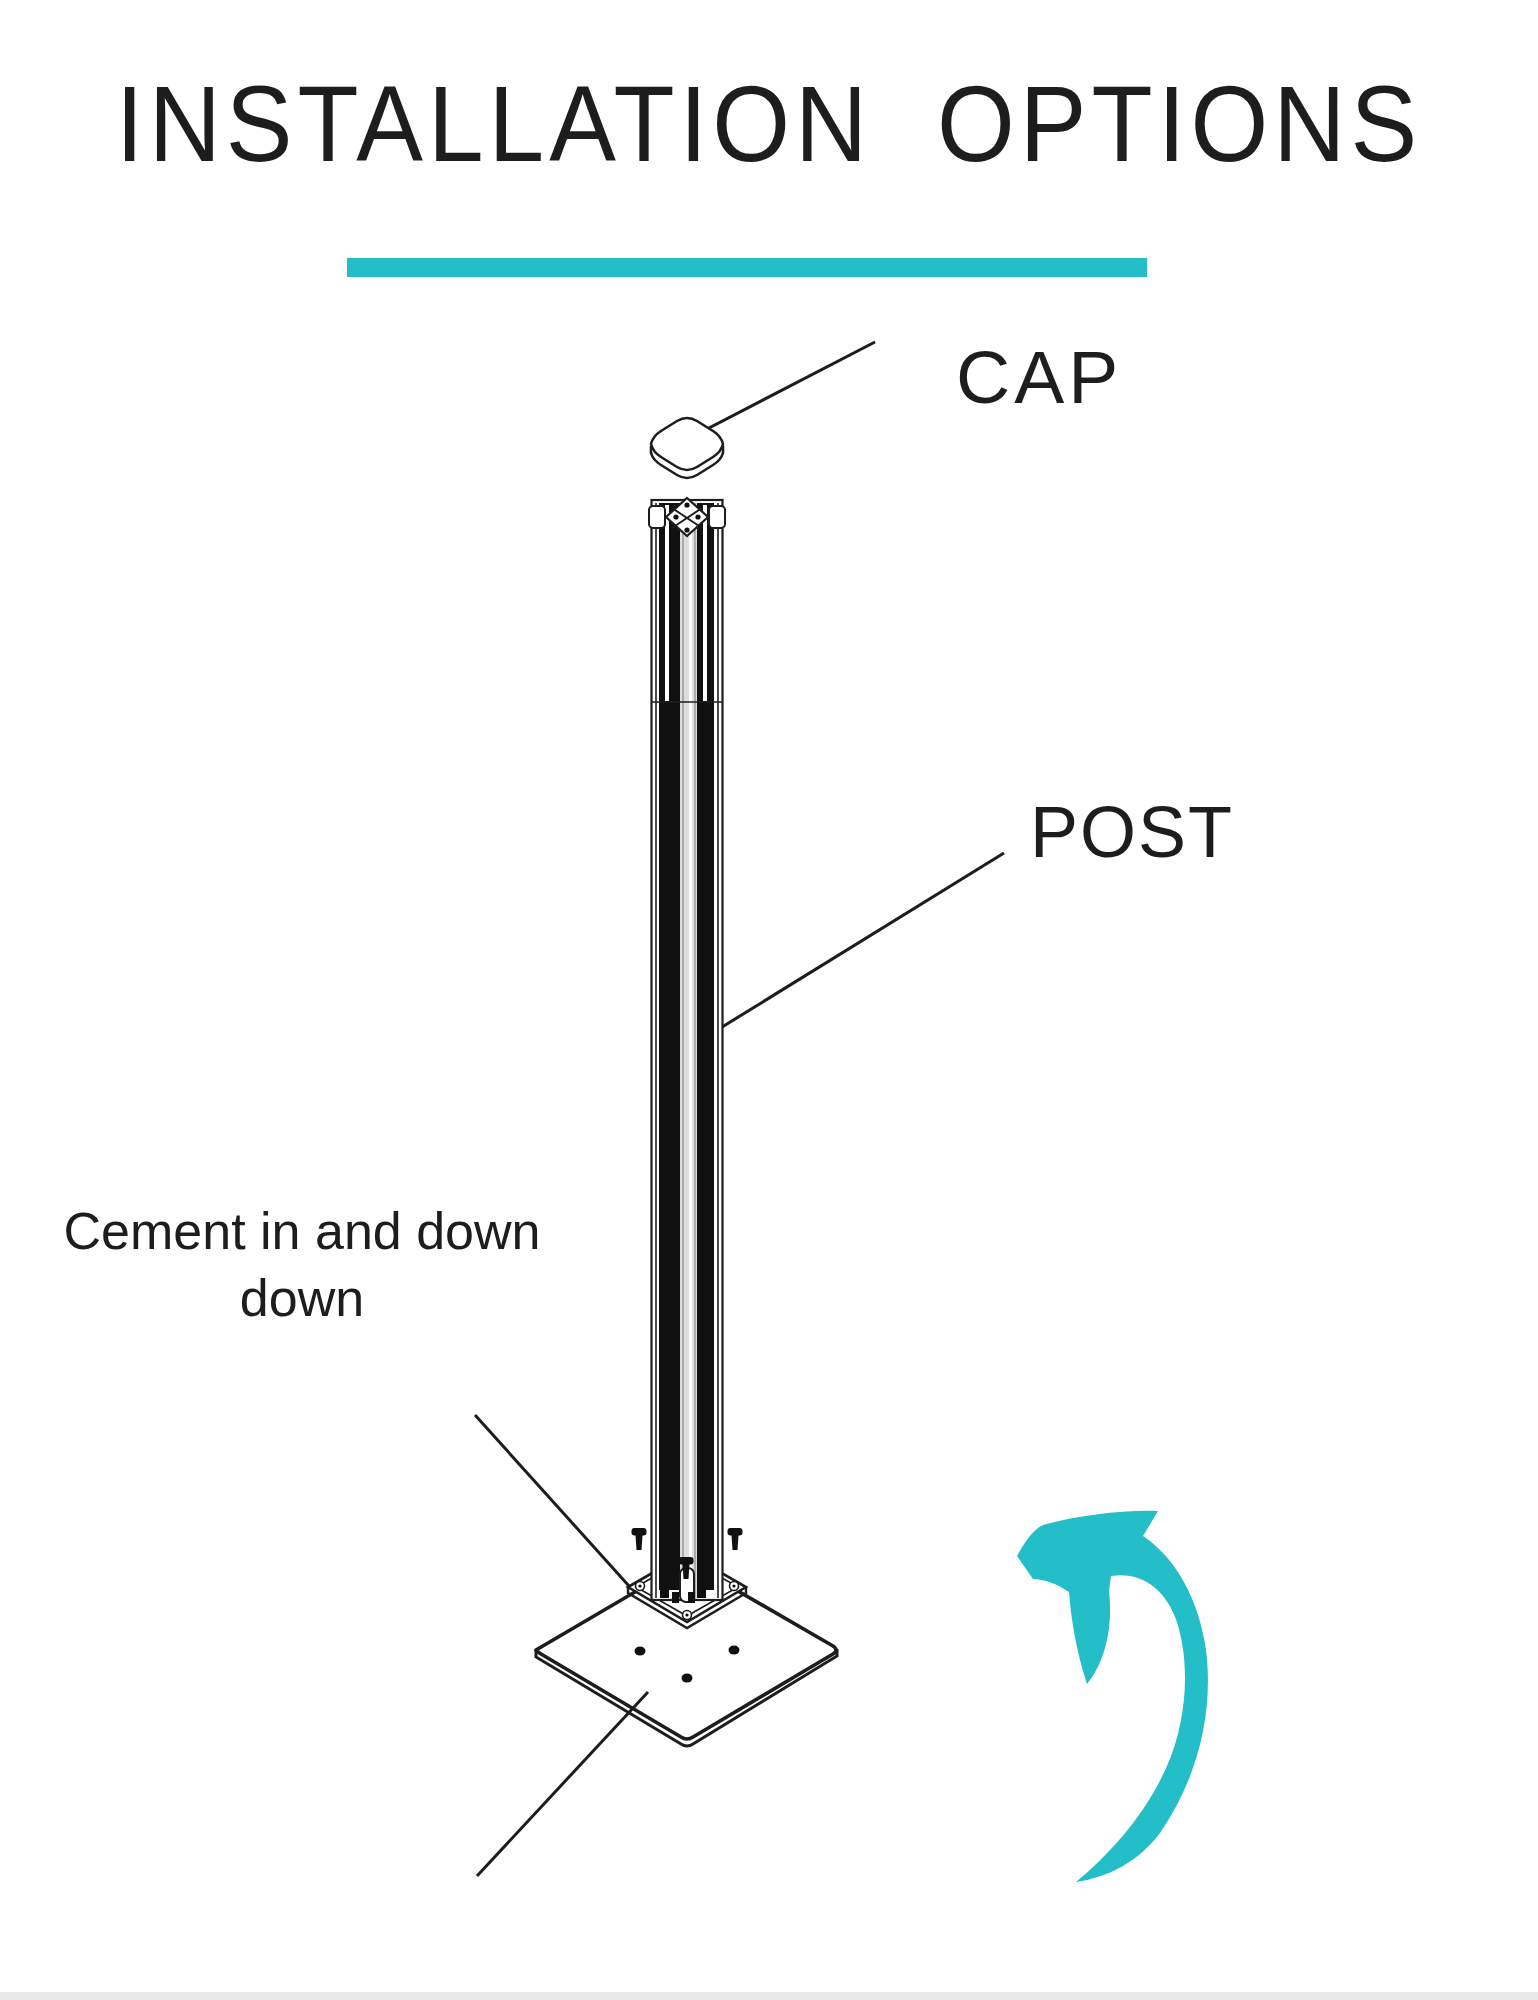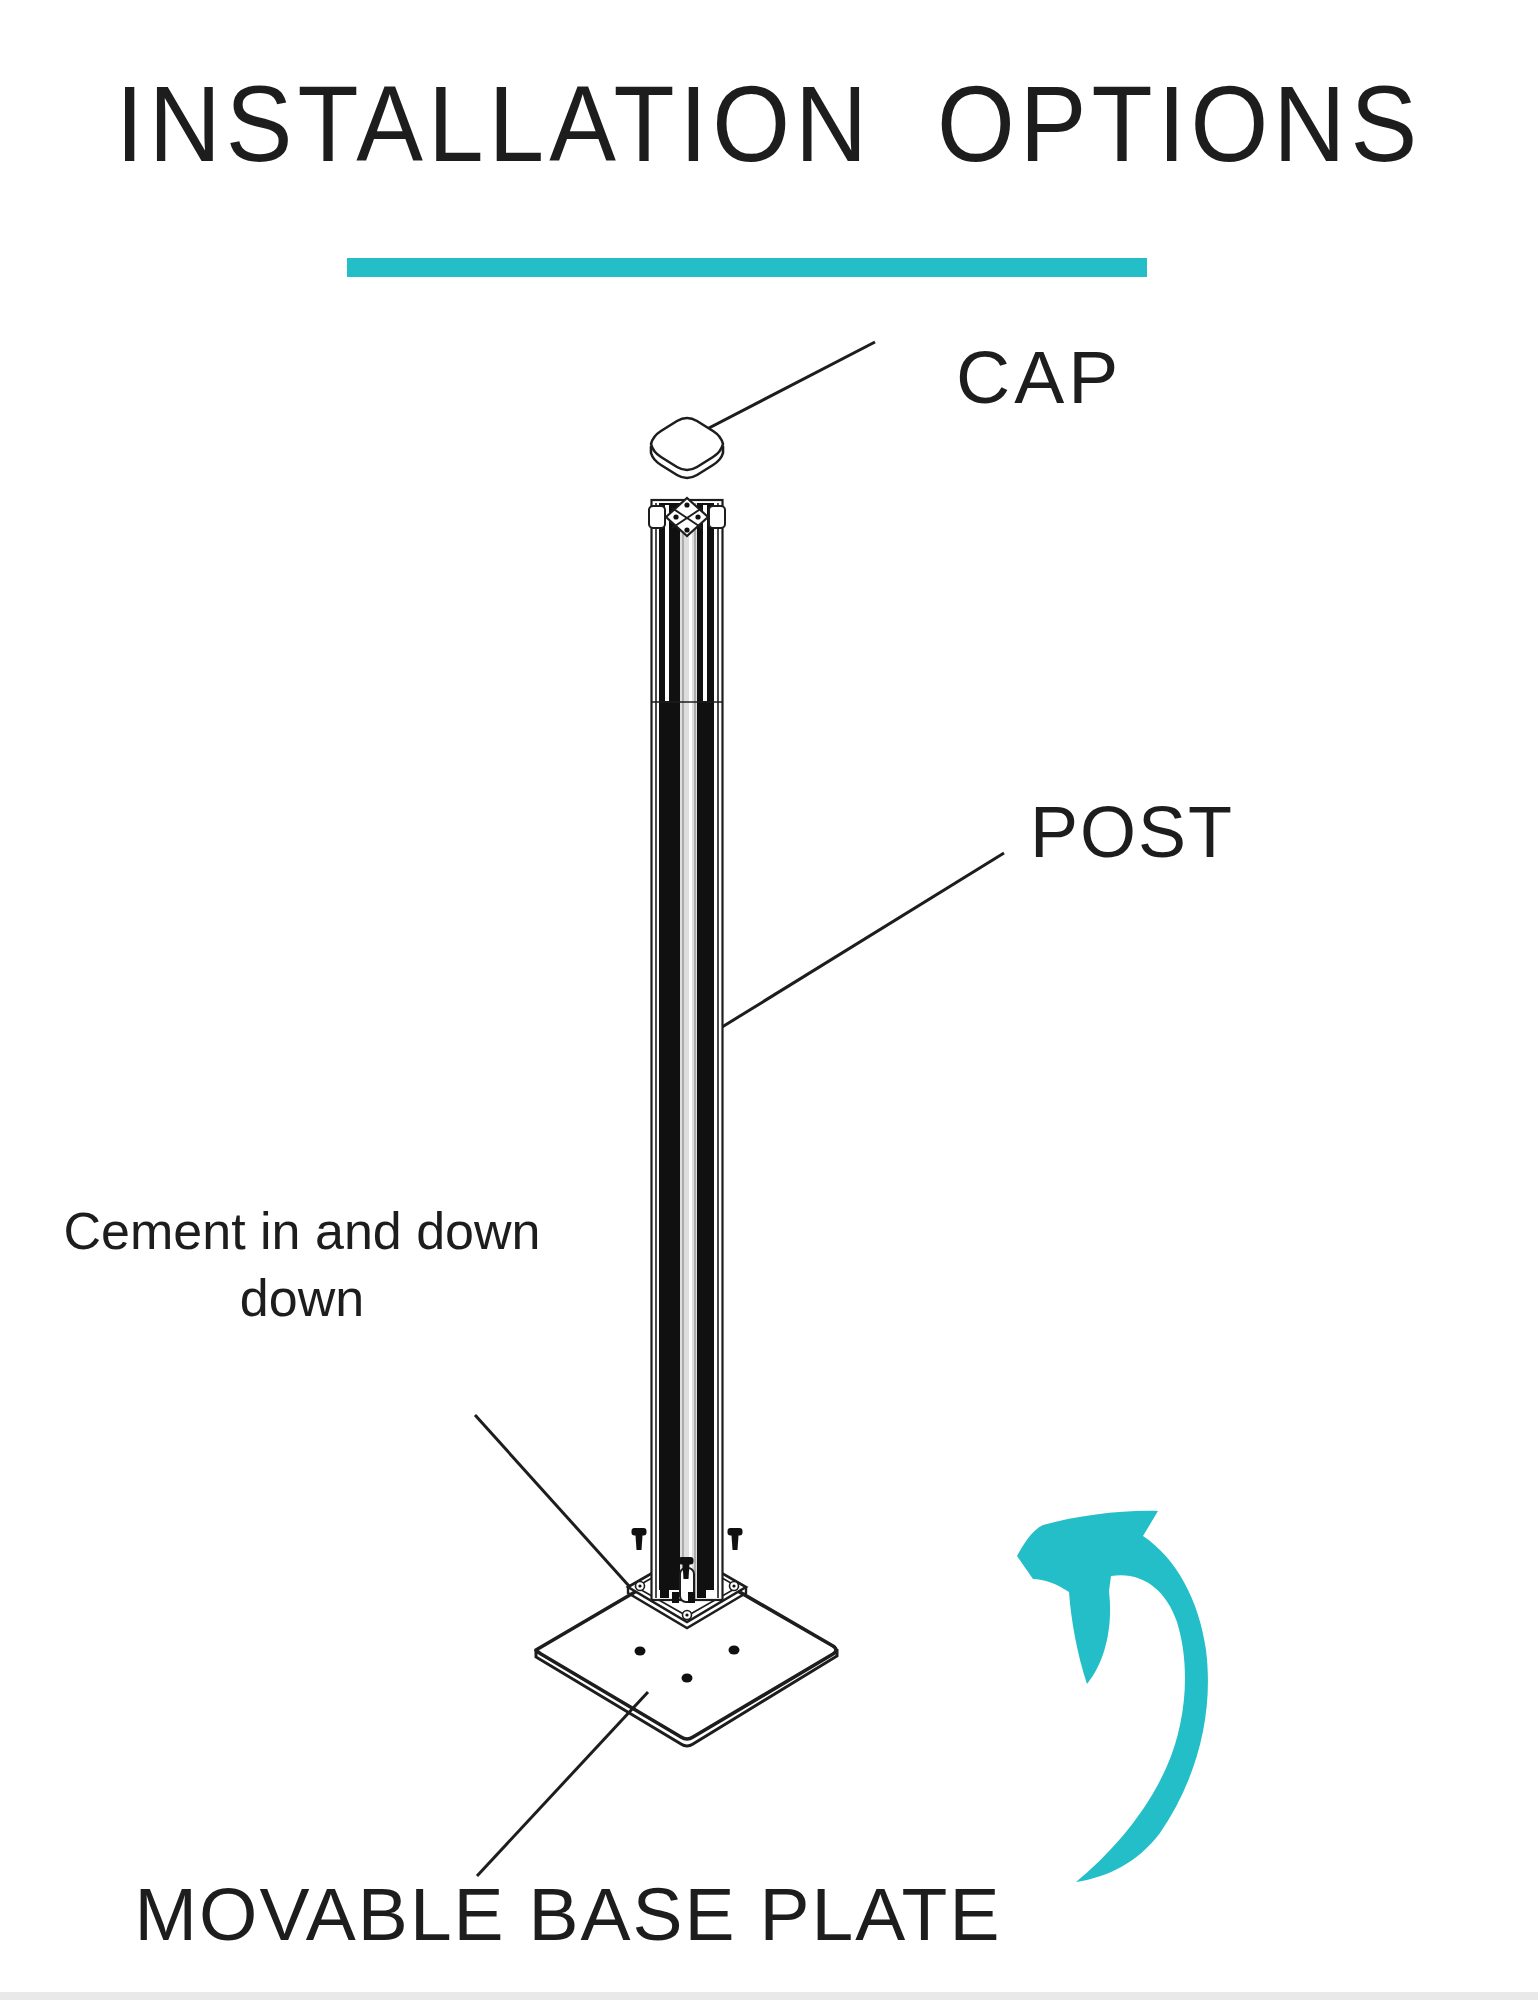--- a/index.html
+++ b/index.html
@@ -174,19 +174,18 @@
         C 1077 1654 1071 1620 1069 1592
         C 1057 1584 1044 1579 1033 1579
         Z"></path>
     </g>
   </svg>
 
   <div class="part-label label-cap">CAP</div>
 
   <div class="part-label label-post">POST</div>
 
-  <div class="part-label label-baseplate">MOVABLE BASE PLATE</div>
 
   <div class="note-block">
     <div>Cement in and down down</div>
   </div>
 
 </div>
 
 </body></html>

